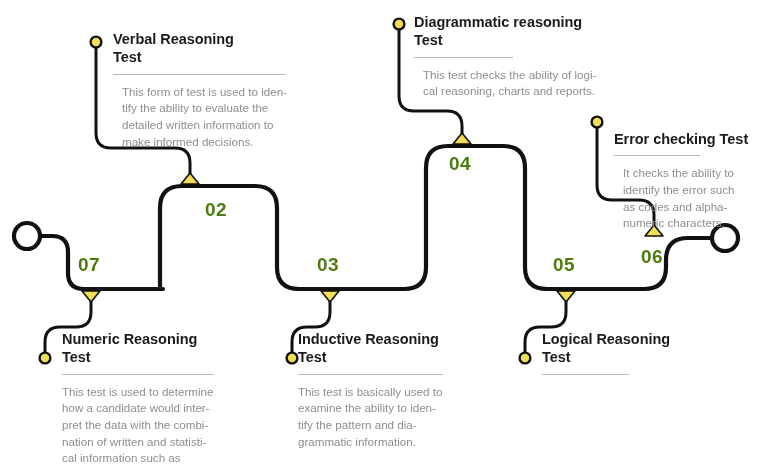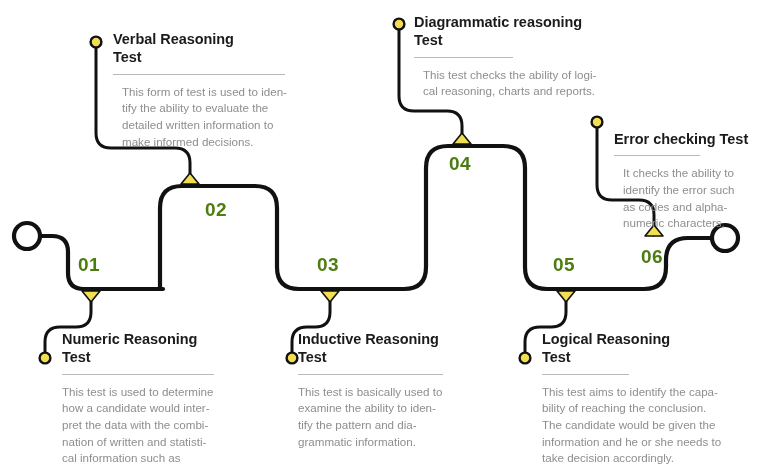--- a/index.html
+++ b/index.html
@@ -114,21 +114,21 @@
 
     <polygon points="321,291 339,291 330,302" fill="#F2DE52" stroke="#111111" stroke-width="1.6" stroke-linejoin="round"></polygon>
 
     <polygon points="453,144 471,144 462,133" fill="#F2DE52" stroke="#111111" stroke-width="1.6" stroke-linejoin="round"></polygon>
 
     <polygon points="557,291 575,291 566,302" fill="#F2DE52" stroke="#111111" stroke-width="1.6" stroke-linejoin="round"></polygon>
 
     <polygon points="645,236 663,236 654,225" fill="#F2DE52" stroke="#111111" stroke-width="1.6" stroke-linejoin="round"></polygon>
   </svg>
 
-  <div class="step-number" style="left:78px;  top:255px;">01</div>
+  <div class="step-number" style="left:78px;  top:255px;">07</div>
   <div class="step-number" style="left:177px; top:200px;margin-left:28px;">02</div>
   <div class="step-number" style="left:317px; top:255px;">03</div>
   <div class="step-number" style="left:449px; top:154px;">04</div>
   <div class="step-number" style="left:553px; top:255px;">05</div>
   <div class="step-number" style="left:641px; top:247px;">06</div>
 
   <div class="info-card" style="left:62px; top:330px; width:175px;">
     <div class="card-title">Numeric Reasoning
 Test</div>
     <div class="card-rule" style="width:152px;"></div>
@@ -165,25 +165,20 @@
 Test</div>
     <div class="card-rule" style="width:99px;"></div>
     <div class="card-body body-indent">This test checks the ability of logi-
 cal reasoning, charts and reports.</div>
   </div>
 
   <div class="info-card" style="left:542px; top:330px; width:215px;">
     <div class="card-title">Logical Reasoning
 Test</div>
     <div class="card-rule" style="width:87px;"></div>
-    <div class="card-body">This test aims to identify the capa-
-bility of reaching the conclusion.
-The candidate would be given the
-information and he or she needs to
-take decision accordingly.</div>
   </div>
 
   <div class="info-card" style="left:614px; top:106px; width:150px;margin-top:24px;">
     <div class="card-title">Error checking Test</div>
     <div class="card-rule" style="width:86px;"></div>
     <div class="card-body body-indent">It checks the ability to
 identify the error such
 as codes and alpha-
 numeric characters.</div>
   </div>

